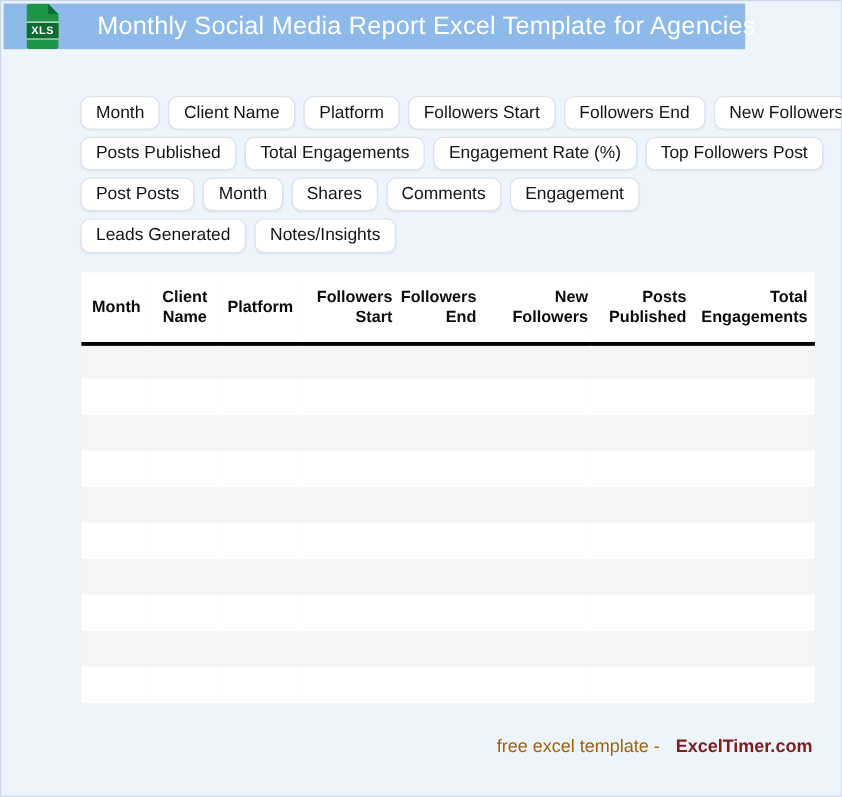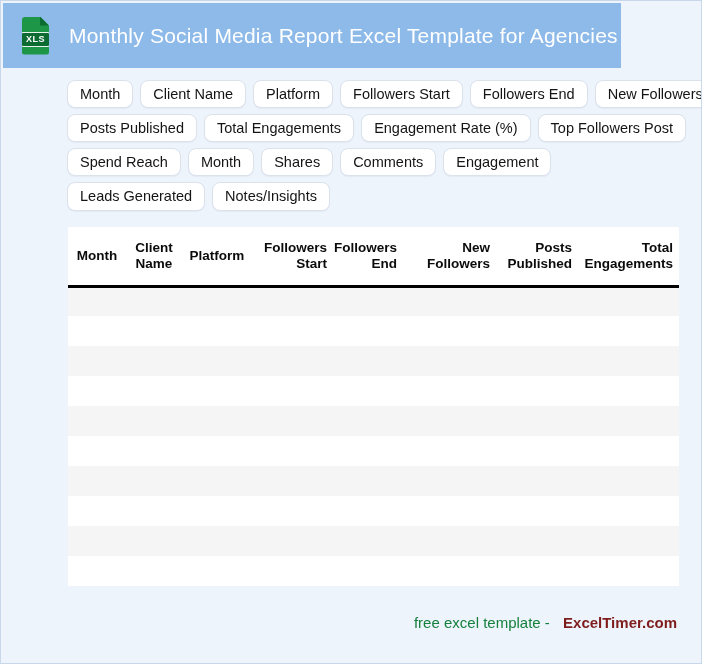--- a/index.html
+++ b/index.html
@@ -4,22 +4,22 @@
 <style>
   * { margin:0; padding:0; box-sizing:border-box; }
   html,body { background:#e9f0f9; }
   .page {
     position:relative; width:702px; height:664px;
     background:#eef4fc; border:1px solid #c8d7e9;
     font-family:"Liberation Sans", sans-serif; overflow:hidden;
   }
   
   .topbar {
-    position:absolute; left:2px; top:2px; width:618px; height:65px;
-    background:#8dbae9; display:flex; align-items:center; padding-left:19px;
+    position:absolute; left:2px; top:2px; width:618px; height:38px;
+    background:#8dbae9; display:flex; align-items:center; padding-left:19px;gap:12px;
   }
   .xls-icon {
     position:relative; width:27px; height:38px; flex:0 0 27px;
     background:#1d9648; border-radius:3px;
     clip-path:polygon(0 0, 67% 0, 100% 24%, 100% 100%, 0 100%);
   }
   .xls-icon .fold {
     position:absolute; top:0; right:0; width:9px; height:9px;
     background:#0c6b31; clip-path:polygon(0 0, 100% 100%, 0 100%);
   }
@@ -52,21 +52,21 @@
     border-bottom:3px solid #000000;
   }
   .report-table thead th:last-child { padding-right:6px; }
   .report-table tbody td { height:30px; border:none; }
   .report-table tbody tr.stripe td { background:#f5f5f5; }
   .report-table tbody tr.plain  td { background:#ffffff; }
   
   .footer {
     position:absolute; right:24px; bottom:32px; font-size:15px; white-space:nowrap;
   }
-  .footer .free { color:#15803d; font-weight:400;margin-top:21px; }
+  .footer .free { color:#a16207; font-weight:400;margin-top:21px; }
   .footer .brand { color:#7f1d1d; font-weight:bold; margin-left:9px; }
 </style>
 </head>
 <body>
 
 <div class="page">
 
   <div class="topbar">
     <div class="xls-icon">
       <span class="fold"></span>
@@ -84,21 +84,21 @@
         <div class="chip">Followers End</div>
         <div class="chip">New Followers</div>
       </div>
       <div class="chip-row">
         <div class="chip">Posts Published</div>
         <div class="chip">Total Engagements</div>
         <div class="chip">Engagement Rate (%)</div>
         <div class="chip">Top Followers Post</div>
       </div>
       <div class="chip-row">
-        <div class="chip">Spend Reach</div>
+        <div class="chip">Post Posts</div>
         <div class="chip">Month</div>
         <div class="chip">Shares</div>
         <div class="chip">Comments</div>
         <div class="chip">Engagement</div>
       </div>
       <div class="chip-row">
         <div class="chip">Leads Generated</div>
         <div class="chip">Notes/Insights</div>
       </div>
     </div>

